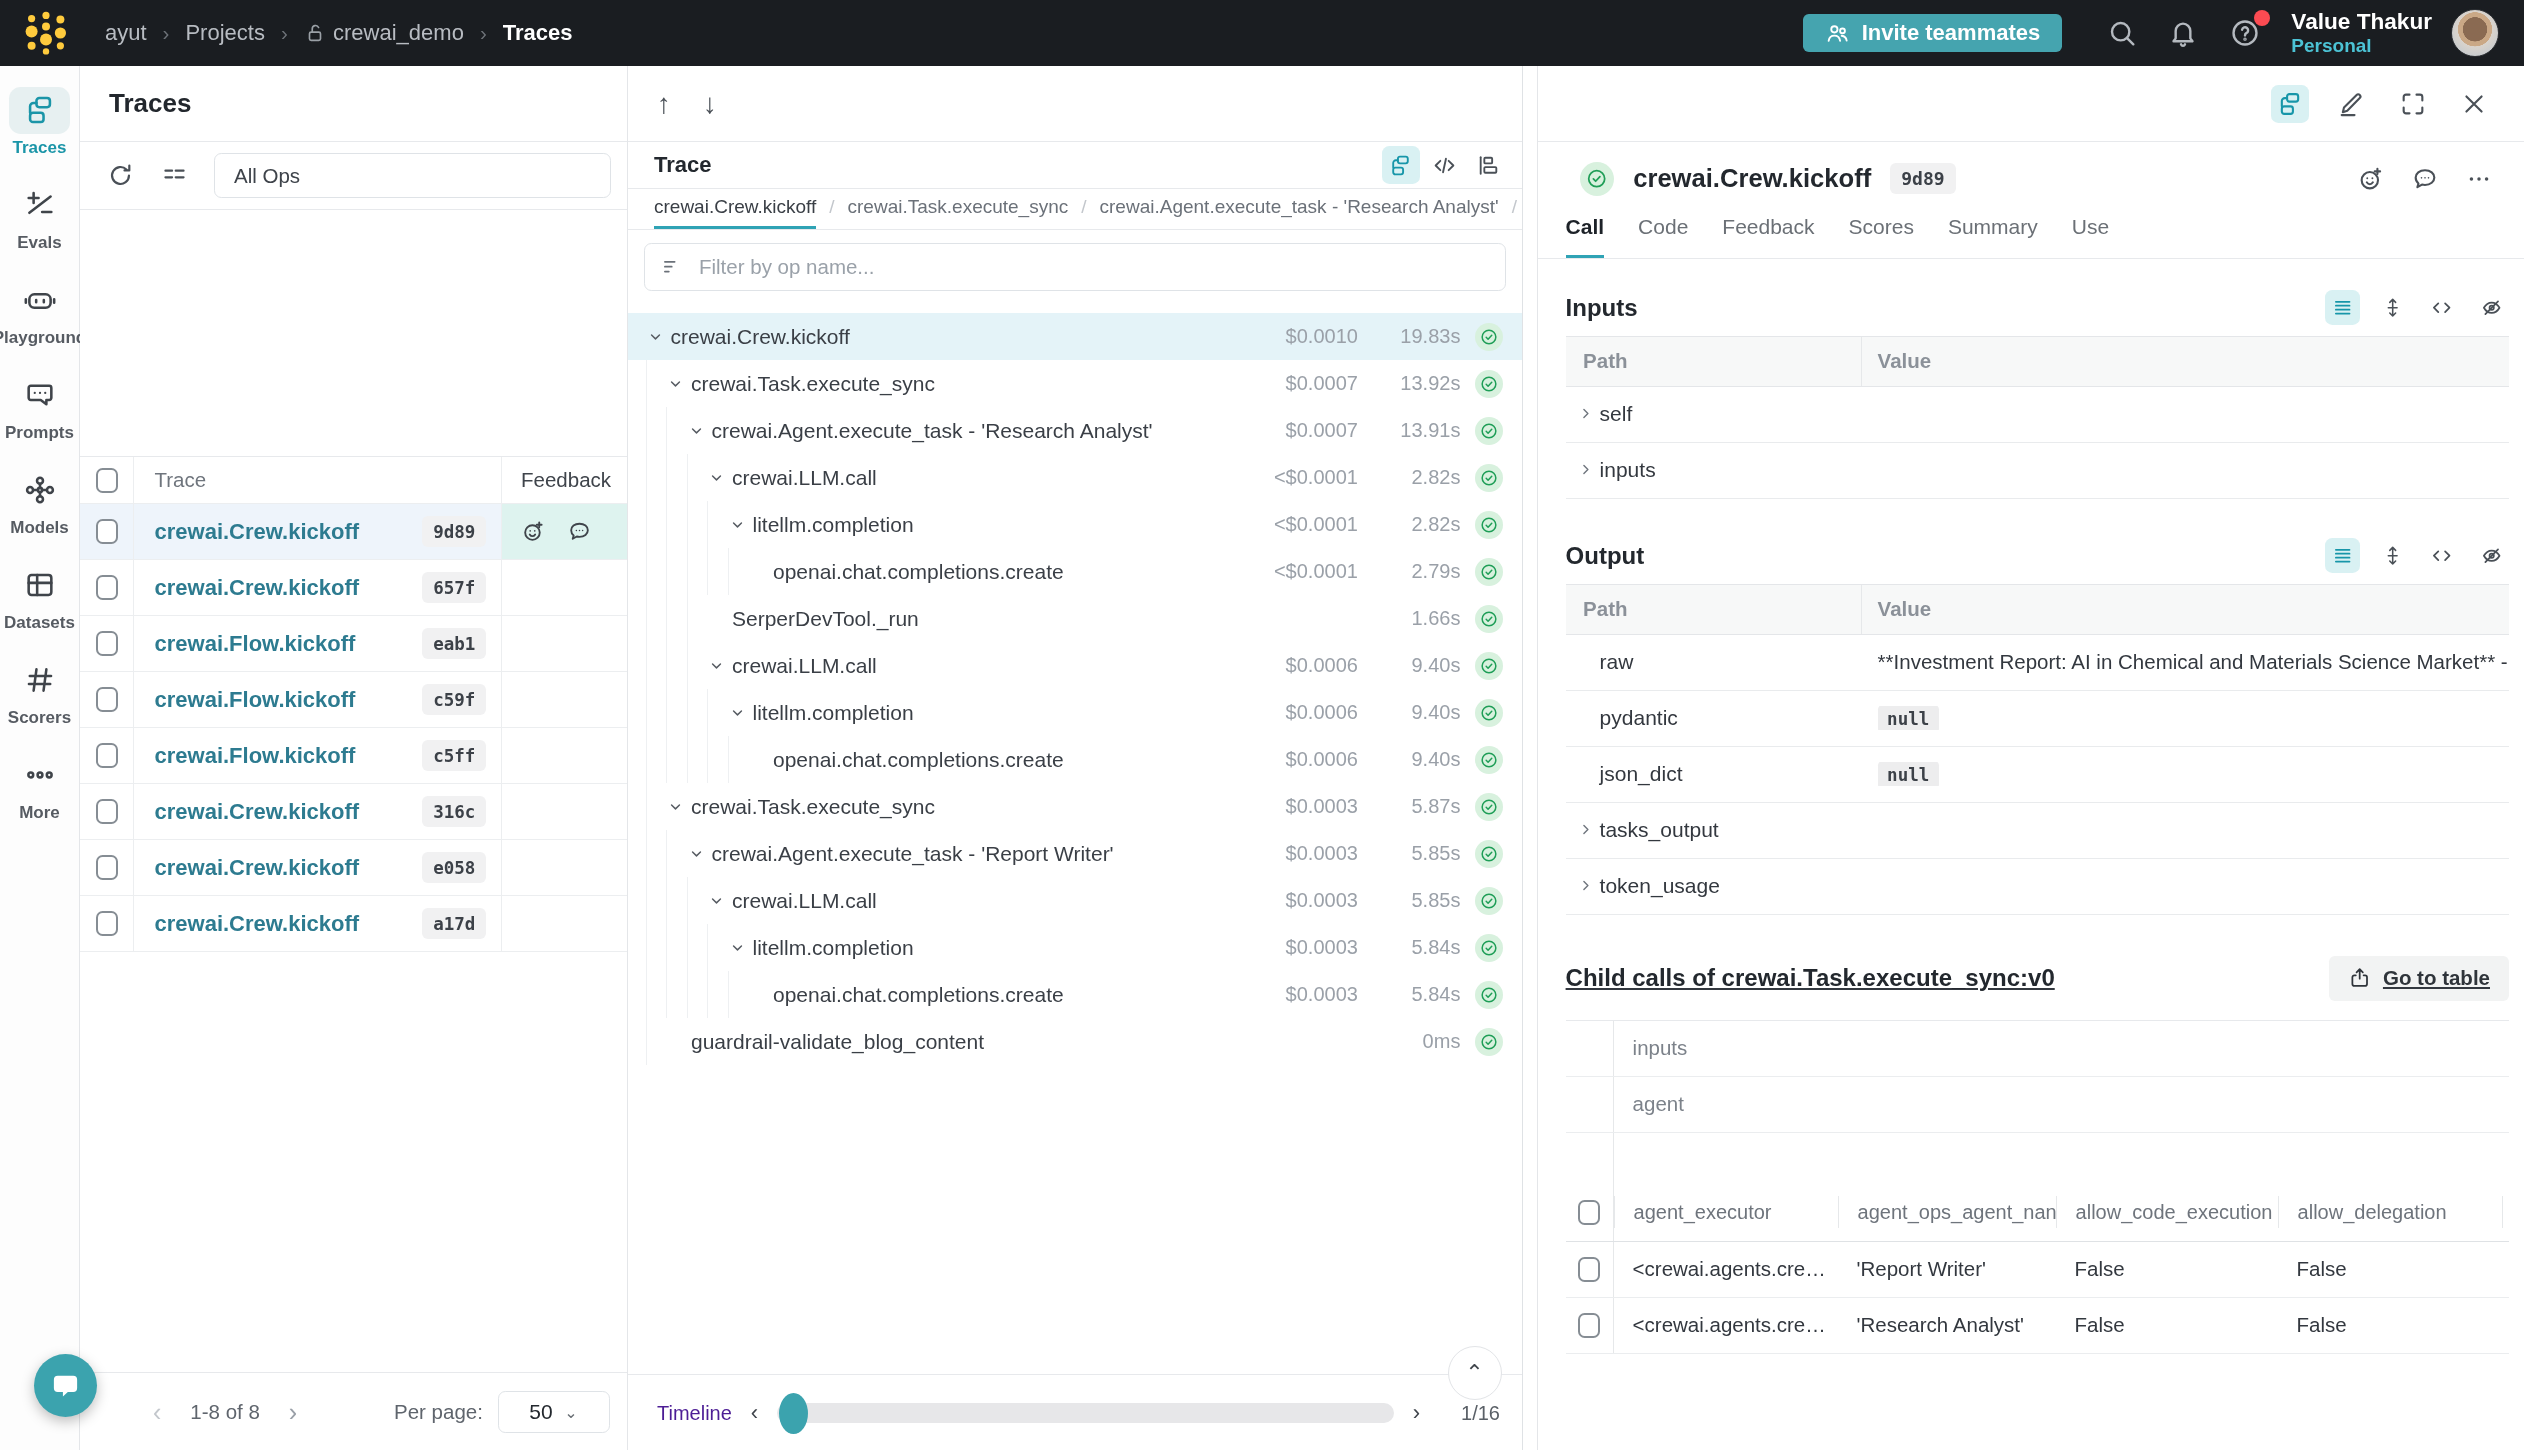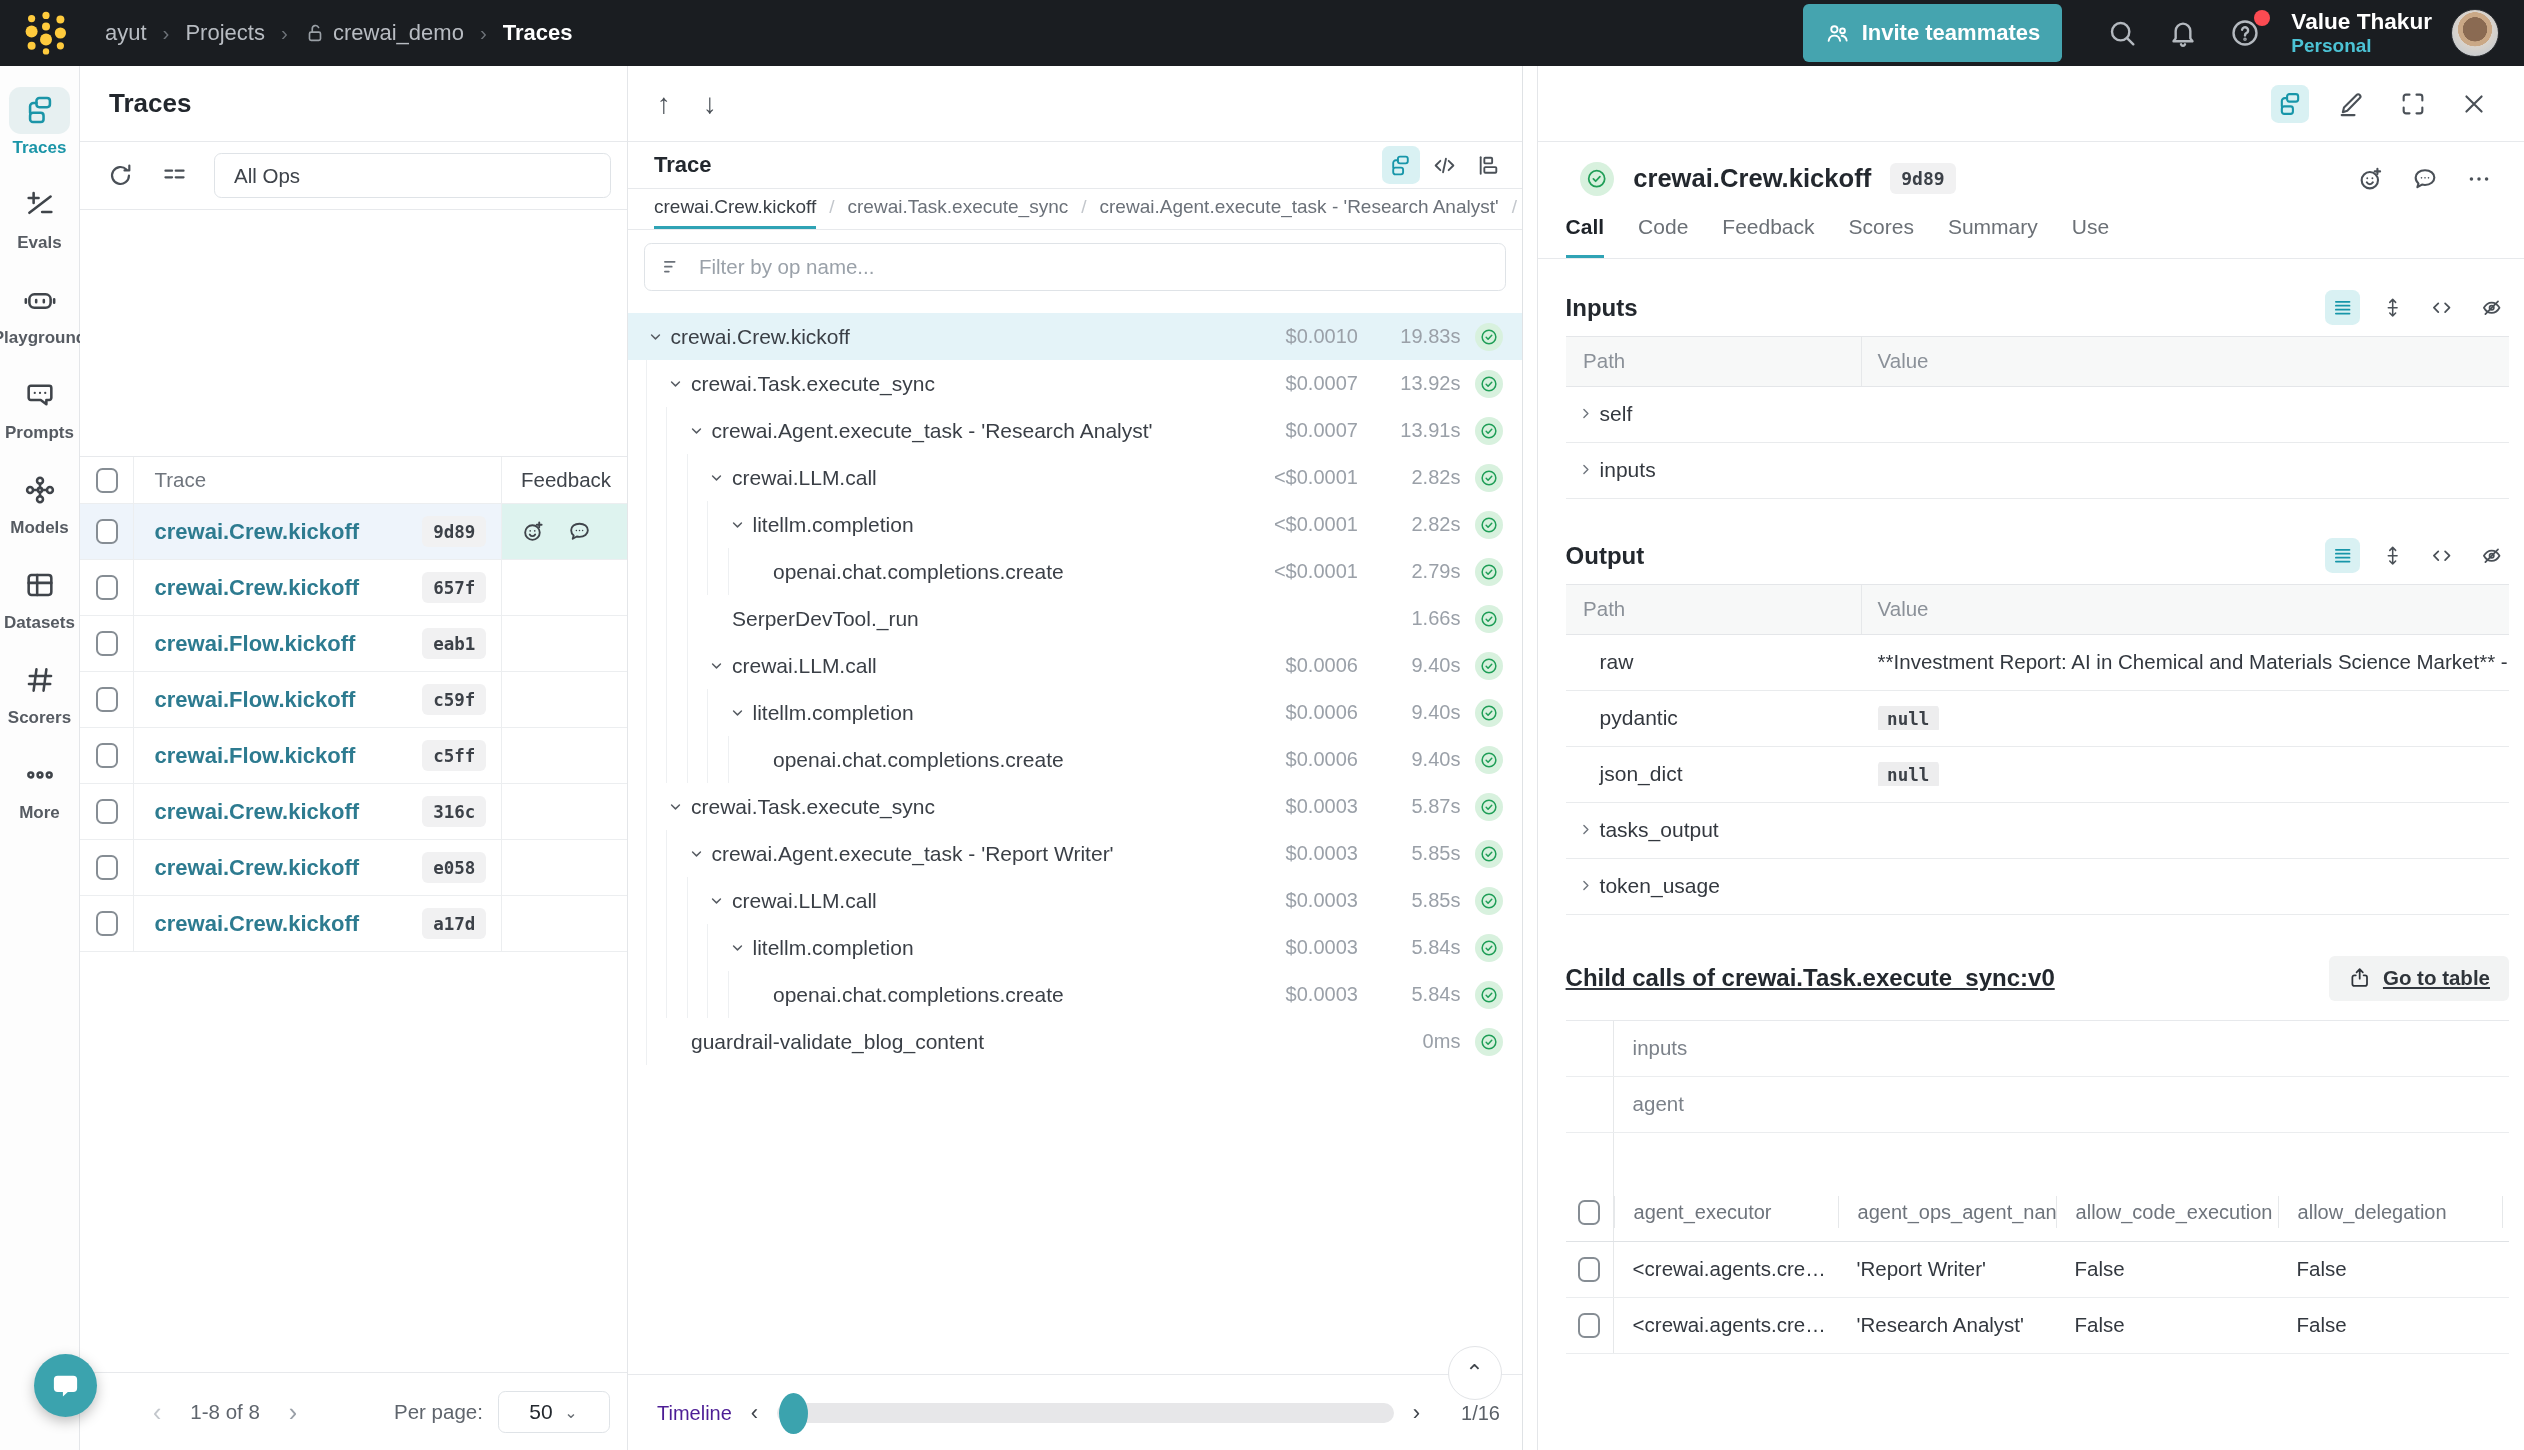--- a/index.html
+++ b/index.html
@@ -10,21 +10,21 @@
 
   
   .topbar { height:66px; background:#1a1d21; display:flex; align-items:center; padding:0 26px 0 22px; }
   .logo { width:48px; height:45px; margin-right:35px; }
   .crumbs { display:flex; align-items:center; gap:16px; font-size:22px; color:#b8bcc2; }
   .crumbs .sep { color:#6d7278; font-size:20.5px; }
   .crumbs .cur { color:#ffffff; font-weight:700; }
   .crumb-proj { display:flex; align-items:center; gap:7.3px; }
   .tb-spacer { flex:1; }
   .invite-btn { display:flex; align-items:center; gap:11.7px; background:#45a4af; color:#fff; font-size:22px; font-weight:700;
-    height:58px; padding:0 22px; border-radius:5.8px; border:none; margin-right:29px; }
+    height:38px; padding:0 22px; border-radius:5.8px; border:none; margin-right:29px; }
   .tb-icon { color:#b4b9bf; width:41px; height:41px; margin:0 10.2px; position:relative; }
   .tb-dot { position:absolute; top:-2.9px; right:-4.4px; width:16px; height:16px; border-radius:50%; background:#fb4b52; }
   .userblock { margin:0 19px 0 16px; line-height:1.15; }
   .user-name { color:#fff; font-size:22.6px; font-weight:700; }
   .user-org { color:#4cc3d5; font-size:19px; font-weight:600; }
   .avatar { width:48px; height:48px; border-radius:50%; flex:none;
     background: radial-gradient(circle at 50% 42%, #8a6a52 0 34%, #caa886 35% 48%, #d9d3cc 49%, #b9c4cf 100%); border:1.5px solid #2c2f33; }
 
   
   .main { display:flex; height:1385px; }
@@ -118,21 +118,21 @@
   .rp-tabs { height:44px; display:flex; gap:34px; padding-left:28px; border-bottom:0.7px solid #e7e9ec; font-size:21px; color:#6b7076; }
   .rp-tab { padding-bottom:10.2px; }
   .rp-tab.active { color:#1d2228; font-weight:700; border-bottom:3.7px solid #2fa3b5; }
   .rp-content { flex:1; overflow:hidden; padding:0 16px 0 28px; }
   .sec-head { display:flex; align-items:center; justify-content:space-between; margin-top:20.5px; height:56px; }
   .sec-head .t { font-size:24px; font-weight:700; color:#23282e; }
   .sec-icons { display:flex; gap:8.8px; }
   .sec-icons .icon-btn { width:35px; height:35px; }
   .sec-icons .icon-btn svg { width:23.4px; height:23.4px; }
   .kv-table { border-top:0.7px solid #e4e6e9; }
-  .kv-header { display:flex; height:50px; background:#f7f8f8; border-bottom:0.7px solid #e4e6e9; align-items:center; color:#8b9199; font-size:20.5px; }
+  .kv-header { display:flex; height:50px; background:#f7f8f8; border-bottom:0.7px solid #e4e6e9; align-items:center; color:#8b9199; font-size:20.5px;font-weight:bold; }
   .kv-header .c1 { width:296px; padding-left:17.5px; border-right:0.7px solid #e6e8ea; align-self:stretch; display:flex; align-items:center; }
   .kv-header .c2 { padding-left:16px; }
   .kv-row { display:flex; align-items:center; height:56px; border-bottom:0.7px solid #e9ebed; }
   .kv-chev { width:34px; padding-left:10.2px; color:#6f757d; flex:none; }
   .kv-chev svg { width:19px; height:19px; }
   .kv-path { width:262px; flex:none; font-size:21px; color:#33383f; }
   .kv-val { flex:1; font-size:20.5px; color:#33383f; white-space:nowrap; overflow:hidden; padding-left:16px; }
   .kv-val .null { font-family:"DejaVu Sans Mono",monospace; font-size:17.5px; font-weight:700; background:#ededee; border-radius:4.4px; padding:4.4px 9.5px; color:#3c4148; }
   .cc-head { display:flex; align-items:center; justify-content:space-between; margin-top:38px; height:51px;text-decoration:underline; }
   .cc-head .t { font-size:24px; font-weight:700; color:#23282e; }

